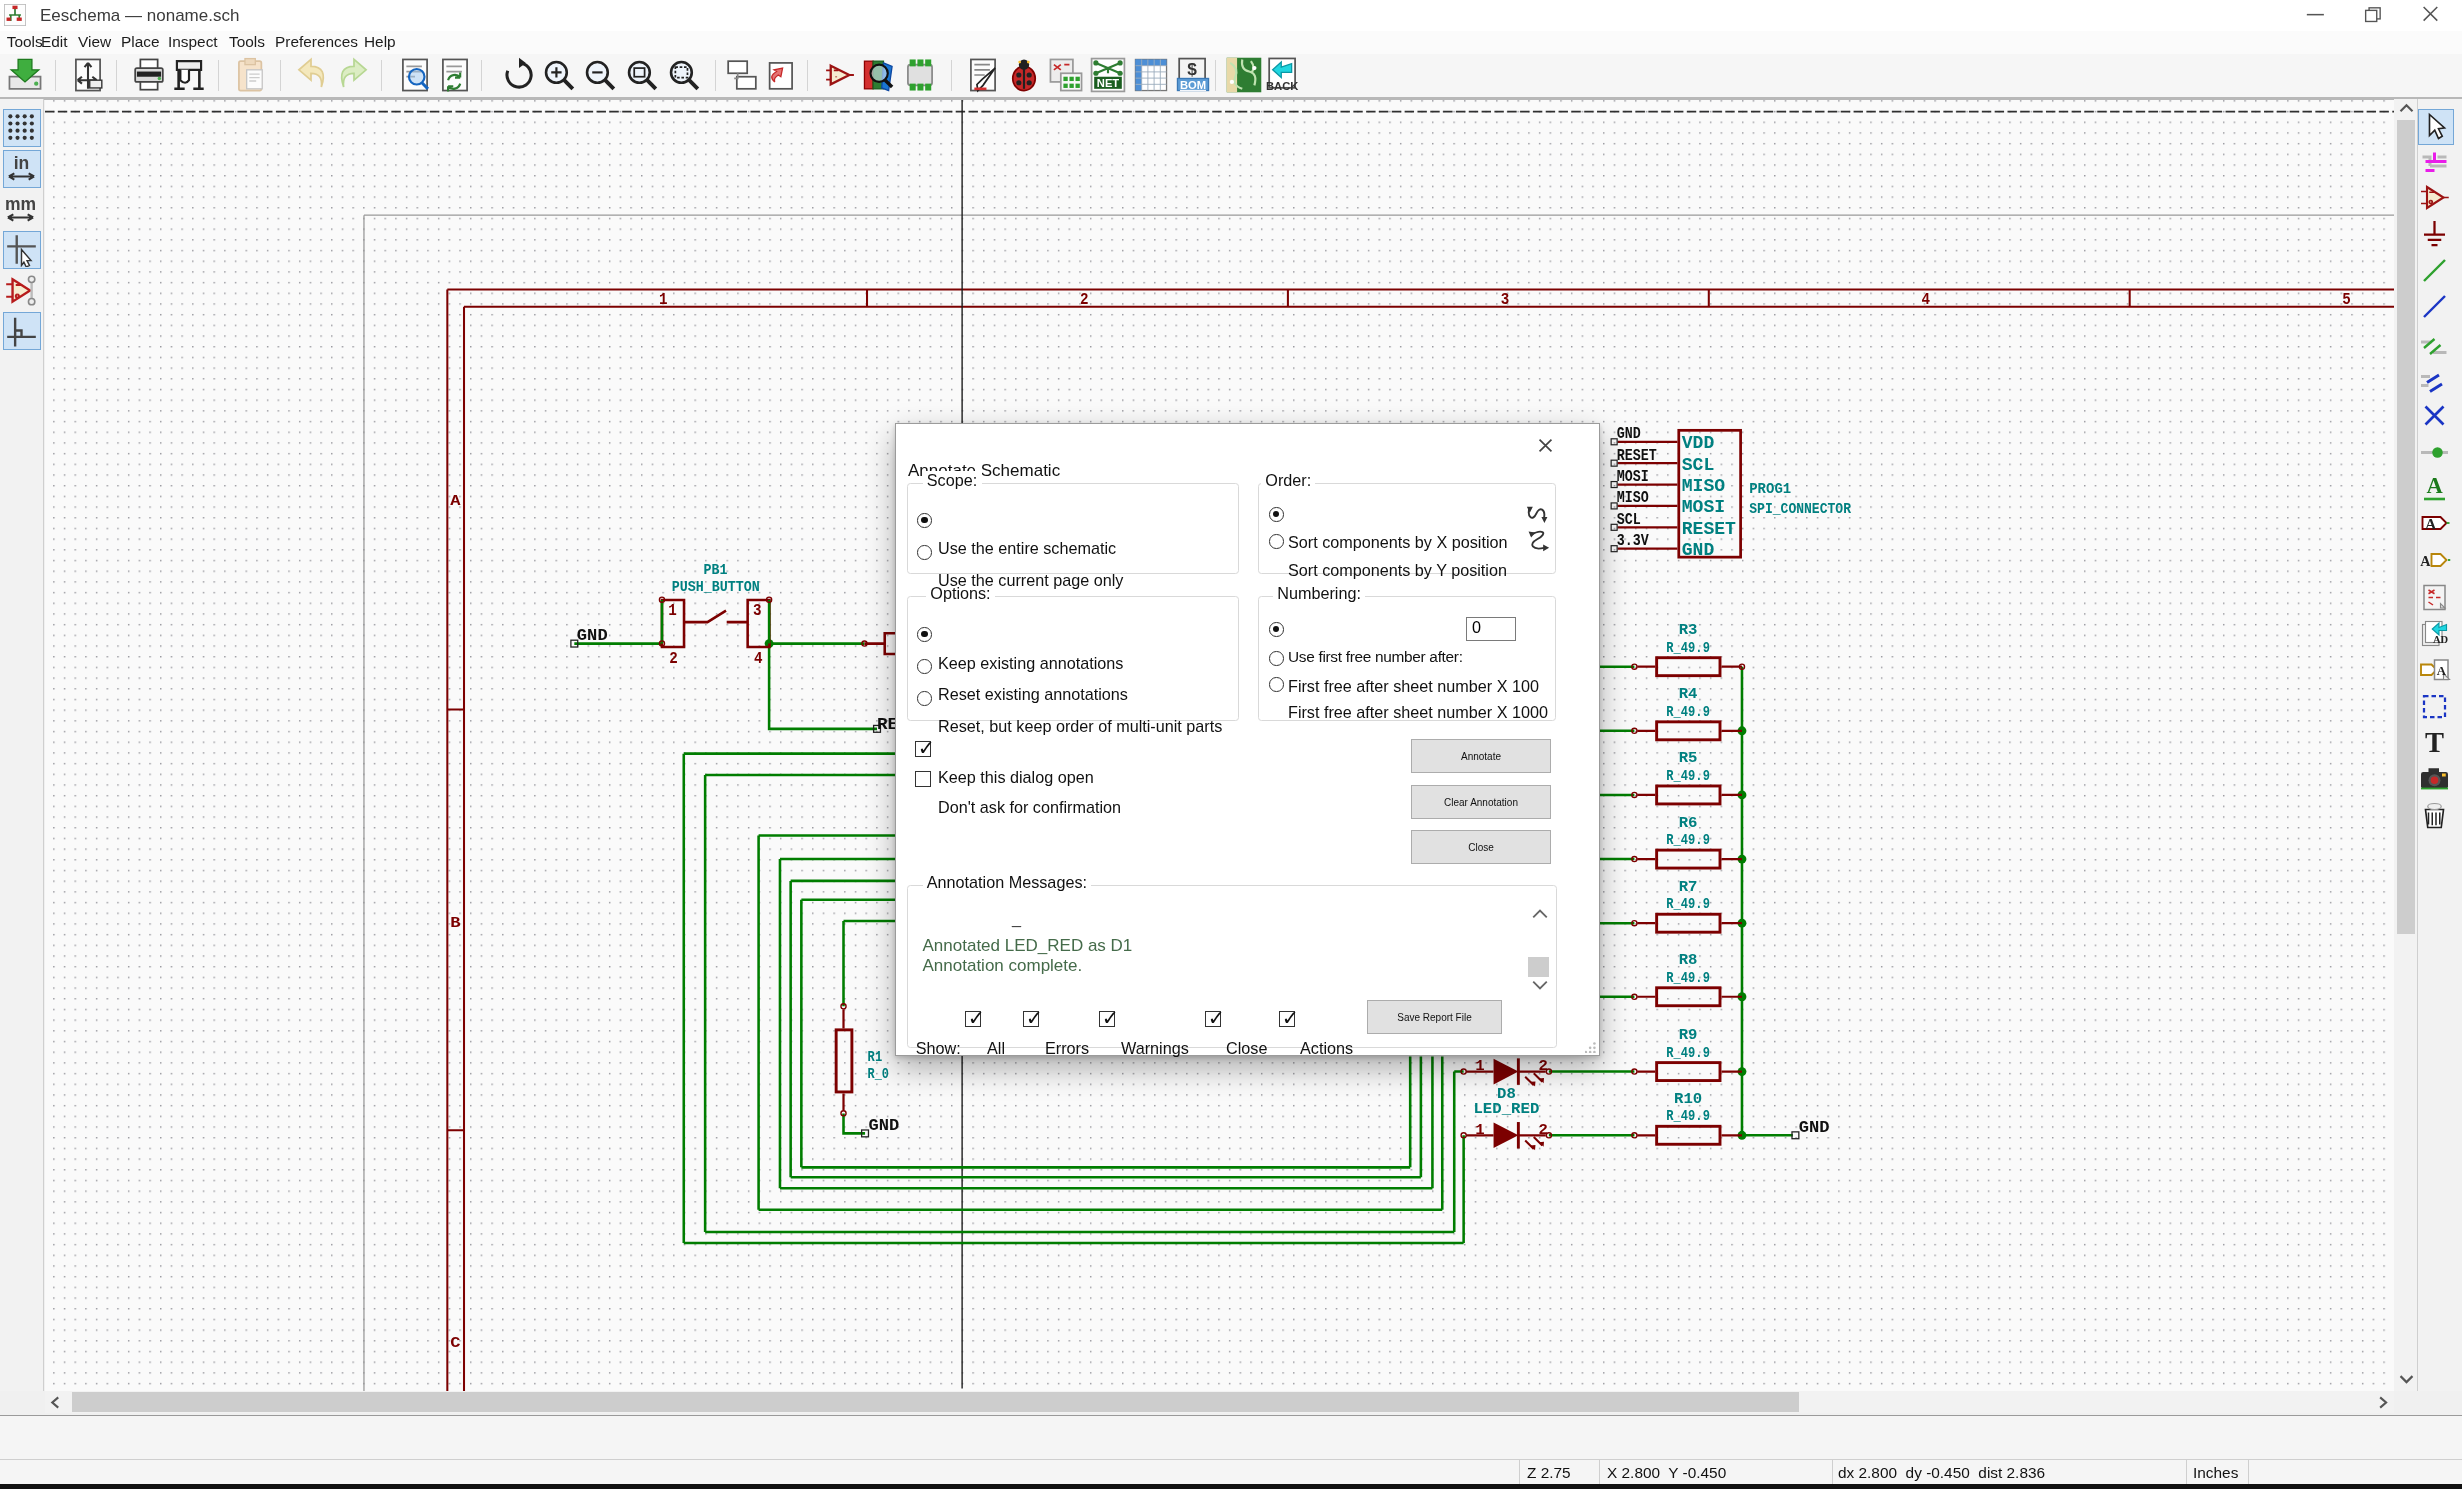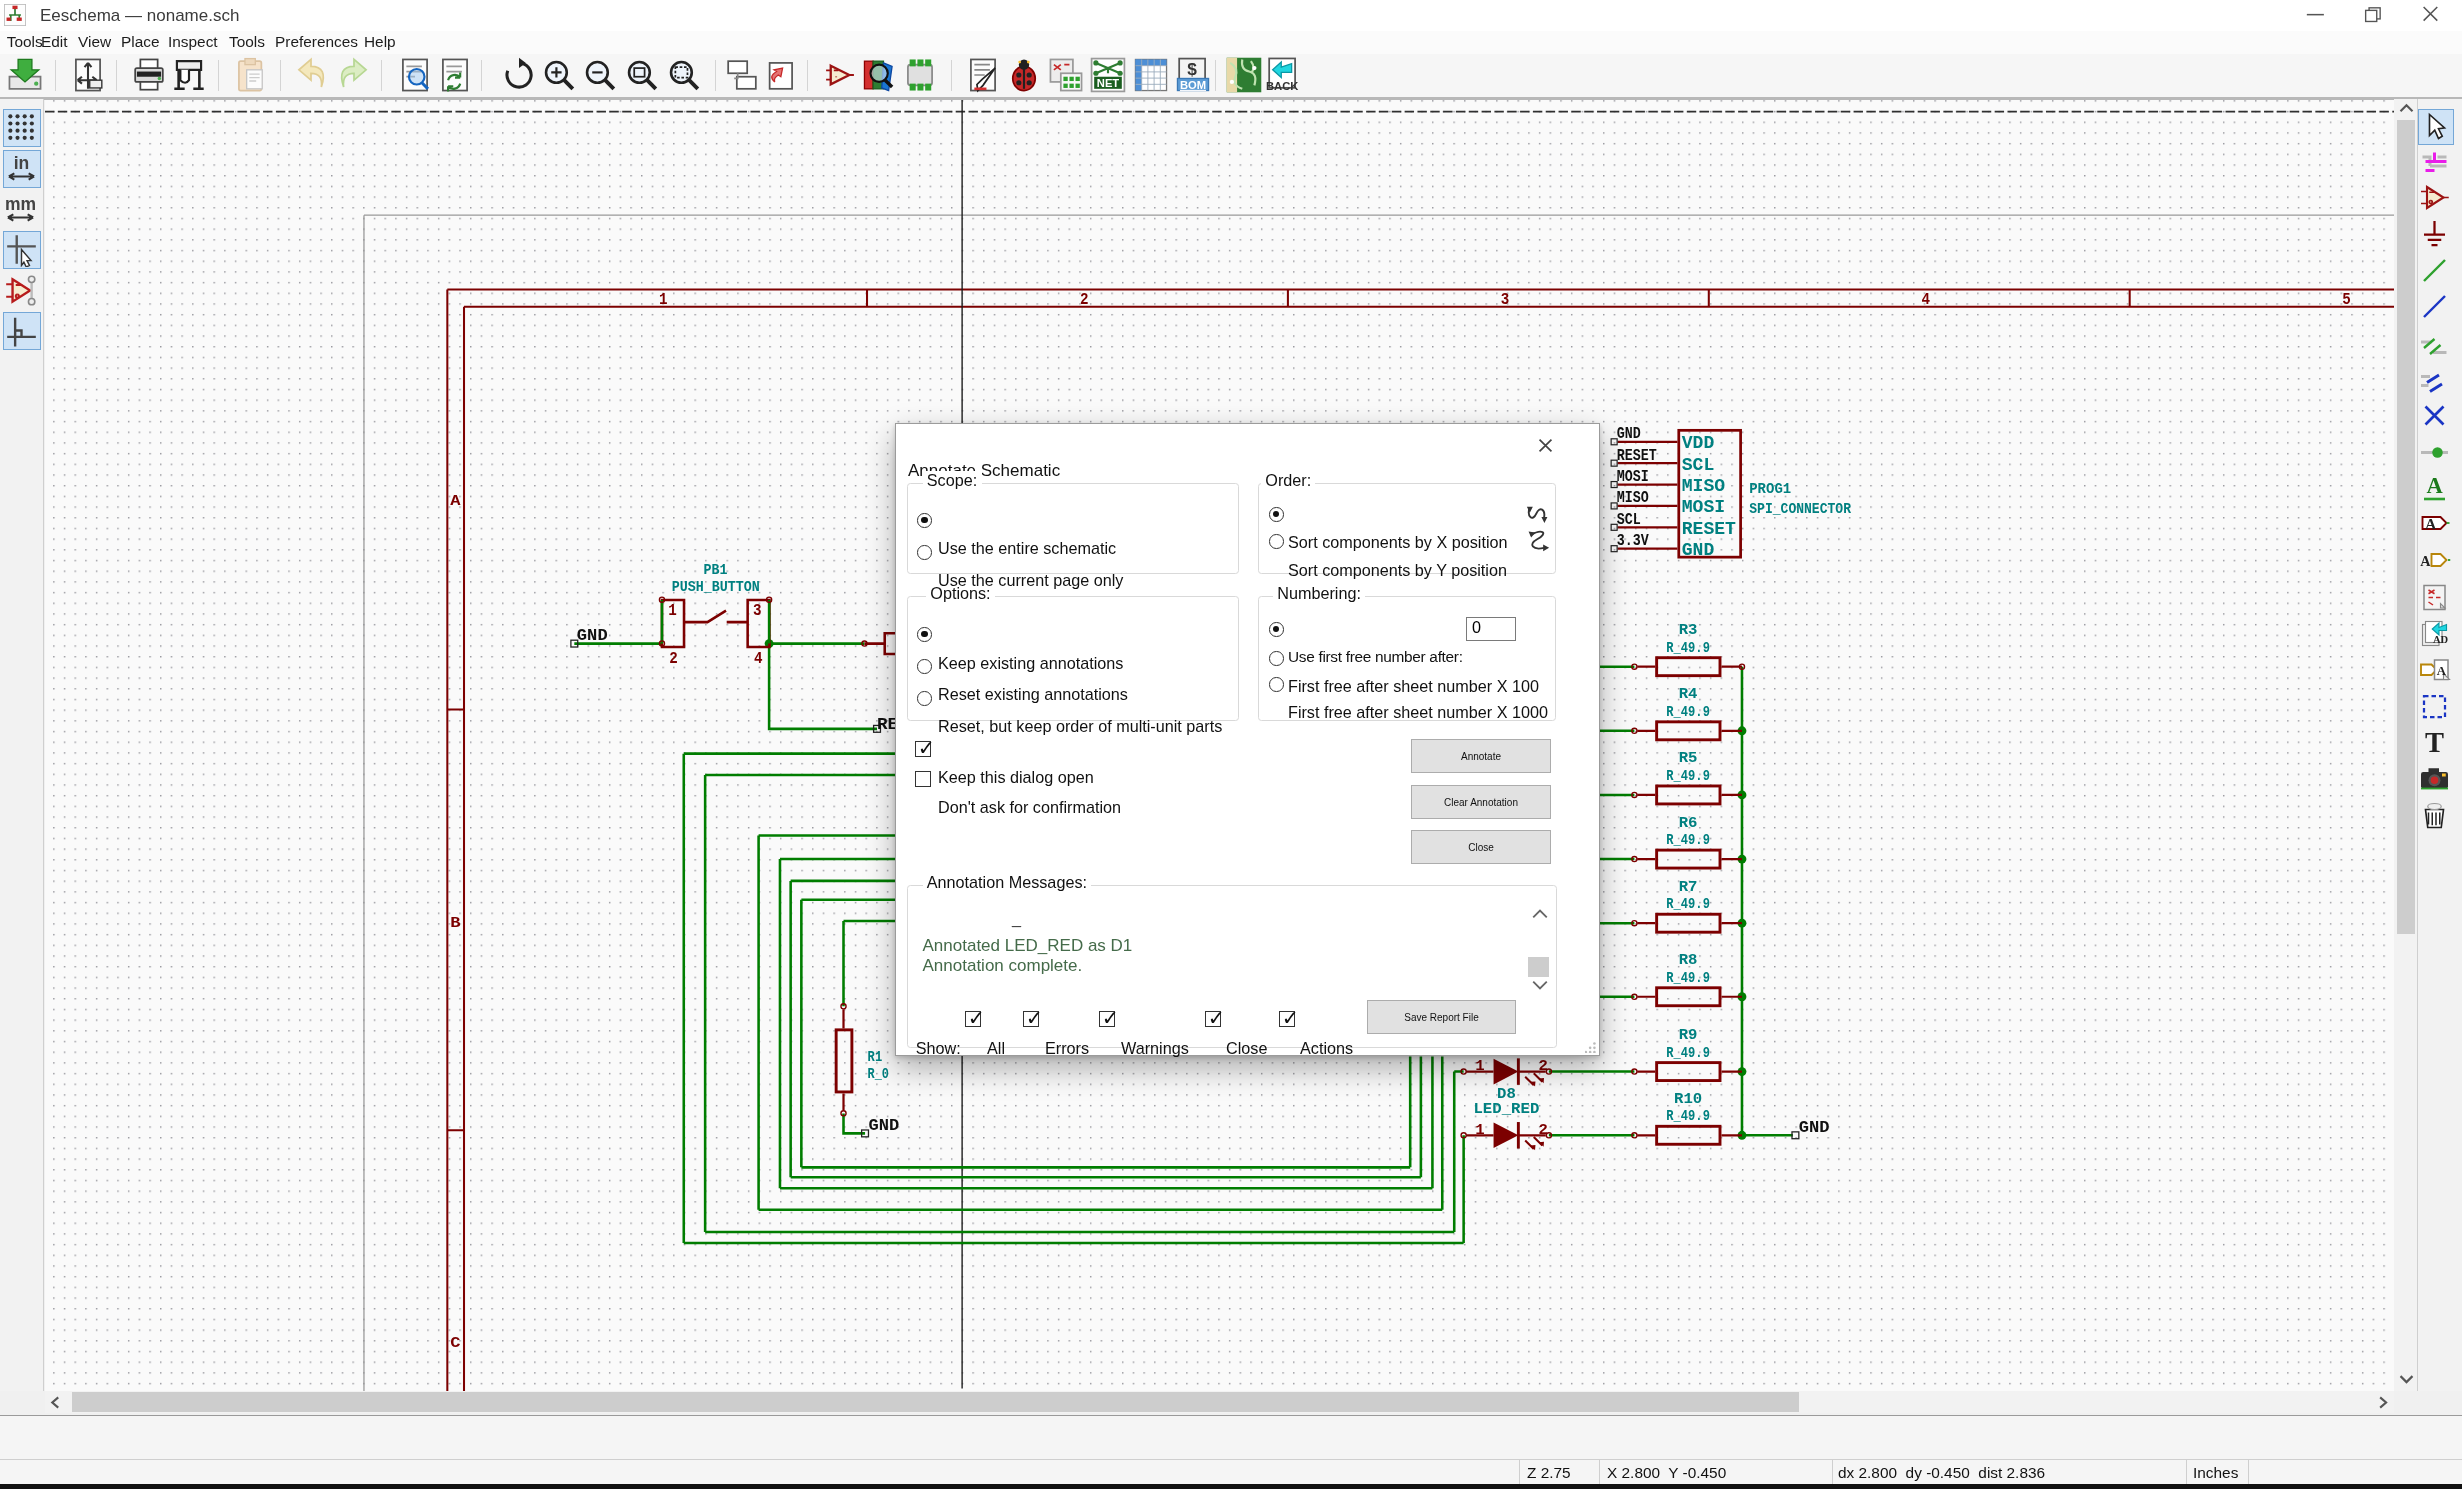--- a/index.html
+++ b/index.html
@@ -603,21 +603,21 @@
     <div class="check on" style="left:69px;top:587px"></div>
     <div class="dlabel" style="left:91px;top:587px">All</div>
     <div class="check on" style="left:127px;top:587px"></div>
     <div class="dlabel" style="left:149px;top:587px">Errors</div>
     <div class="check on" style="left:203px;top:587px"></div>
     <div class="dlabel" style="left:225px;top:587px">Warnings</div>
     <div class="check on" style="left:309px;top:587px"></div>
     <div class="dlabel" style="left:330px;top:587px">Close</div>
     <div class="check on" style="left:383px;top:587px"></div>
     <div class="dlabel" style="left:404px;top:587px">Actions</div>
-    <div class="btn" style="left:471px;top:576px;width:149px;height:34px">Save Report File</div>
+    <div class="btn" style="left:471px;top:576px;width:135px;height:34px">Save Report File</div>
     <svg style="position:absolute;left:689px;top:617px" width="12" height="12" viewBox="0 0 14 14">
       <circle cx="11" cy="3" r="1.5" fill="#bbb"></circle>
       <circle cx="11" cy="8" r="1.5" fill="#bbb"></circle>
       <circle cx="11" cy="13" r="1.5" fill="#bbb"></circle>
       <circle cx="6" cy="8" r="1.5" fill="#bbb"></circle>
       <circle cx="6" cy="13" r="1.5" fill="#bbb"></circle>
       <circle cx="1" cy="13" r="1.5" fill="#bbb"></circle>
     </svg>
   </div>
 

